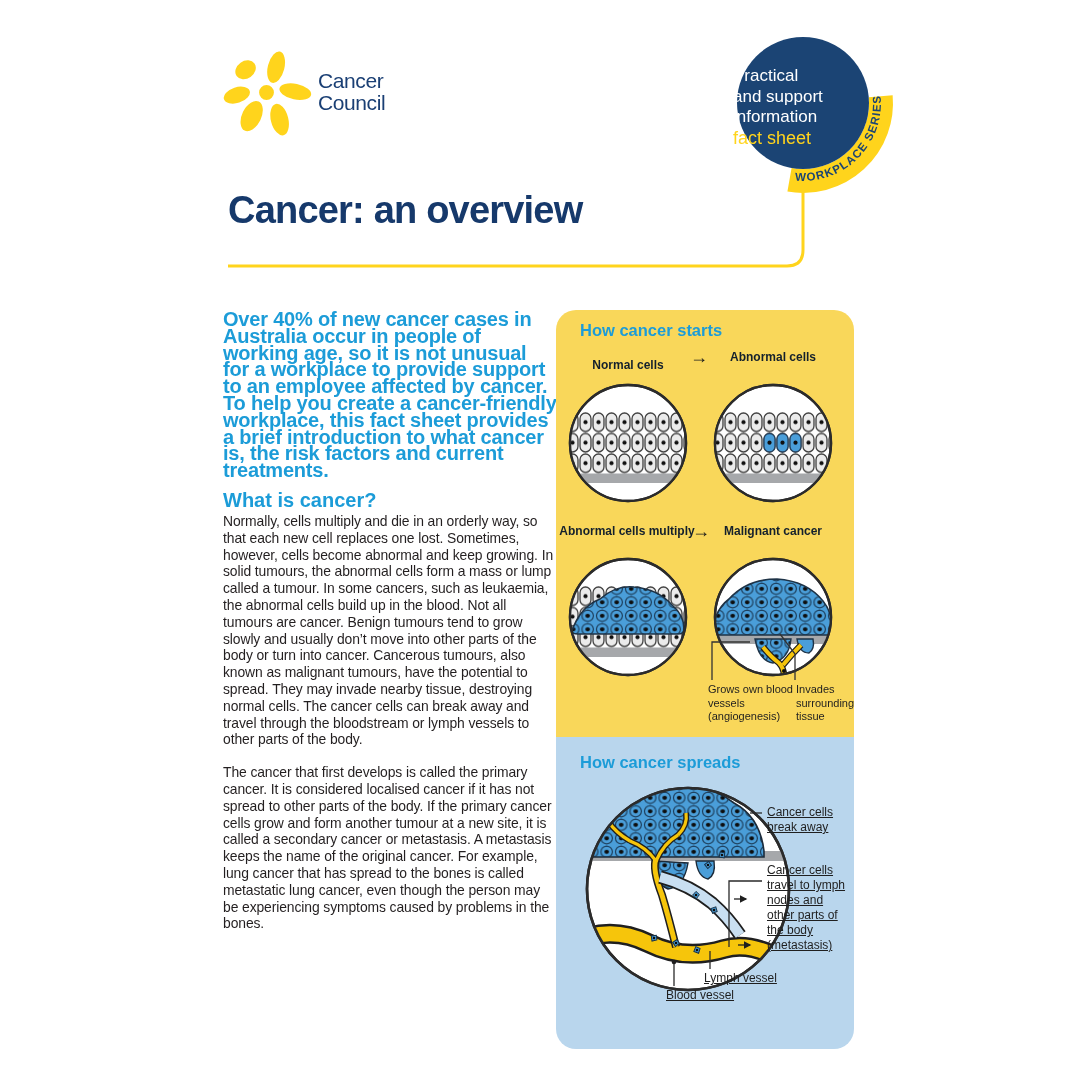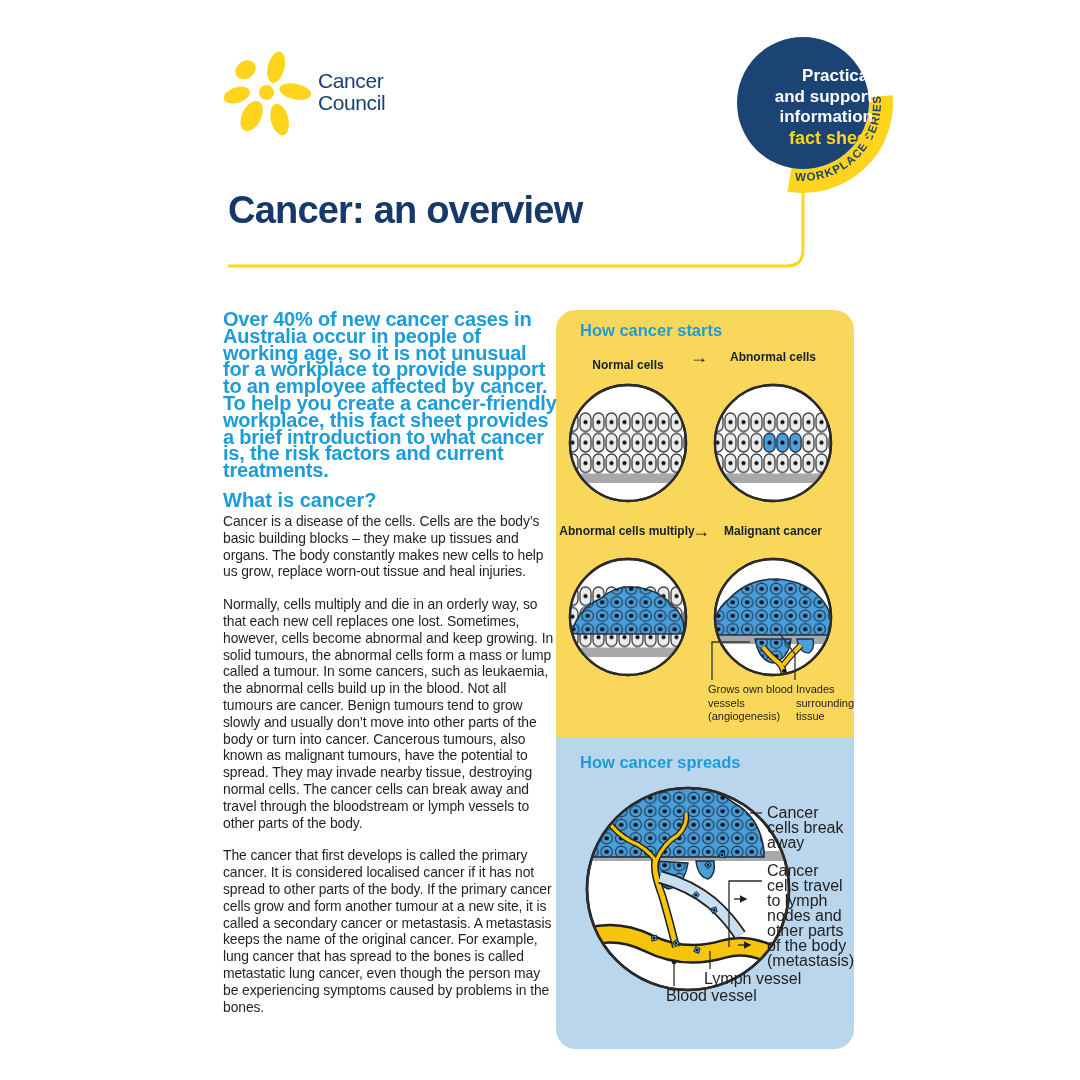--- a/index.html
+++ b/index.html
@@ -3,39 +3,39 @@
 <meta charset="utf-8">
 <style>
   html,body{margin:0;padding:0;background:#ffffff;}
   #page{position:relative;width:1080px;height:1080px;background:#ffffff;overflow:hidden;
         font-family:"Liberation Sans",sans-serif;}
   .abs{position:absolute;}
 
   
   .wordmark{font-weight:normal;color:#1A3F74;font-size:21px;line-height:22px;letter-spacing:-0.4px;}
   .badge-circle{width:132px;height:132px;border-radius:50%;background:#1B4474;}
-  .badge-text{width:140px;text-align:right;color:#ffffff;font-weight:bold;font-size:17px;line-height:20.5px;}
+  .badge-text{width:140px;text-align:left;color:#ffffff;font-weight:normal;font-size:17px;line-height:20.5px;}
   .badge-text .fact{color:#FFD41C;font-size:18px;}
   .title{font-weight:bold;color:#16396B;font-size:38px;letter-spacing:-0.8px;}
   .subtitle{font-weight:bold;color:#1C9CD8;font-size:21.5px;letter-spacing:-0.2px;}
 
   
   .intro{width:334px;font-weight:bold;color:#1C9CD8;font-size:20px;line-height:16.8px;letter-spacing:-0.2px;}
   .sec-head{font-weight:bold;color:#1C9CD8;font-size:20px;}
   .bodycol{width:334px;color:#231F20;font-size:13.9px;line-height:16.8px;letter-spacing:-0.1px;}
   .bodycol p{margin:0 0 16px 0;}
 
   
   .panel-yellow{left:556px;top:310px;width:298px;height:541px;background:#F9D75A;border-radius:20px 20px 0 0;}
   .panel-blue{left:556px;top:728px;width:298px;height:312px;background:#B9D6ED;border-radius:0 0 20px 20px;margin-top:9px;}
   .panel-head{font-weight:bold;color:#1C9CD8;font-size:16.5px;}
   .dlabel{font-weight:bold;color:#14202C;font-size:12px;text-align:center;}
   .darrow{font-weight:bold;color:#1A1A1A;font-size:18px;text-align:center;}
   .callout{color:#1F1F1F;font-size:11px;line-height:13.5px;}
-  .blabel{color:#1F1F1F;font-size:16px;line-height:15px;}
+  .blabel{color:#1F1F1F;font-size:12px;line-height:15px;text-decoration:underline;}
 </style>
 </head>
 <body>
 
 <svg aria-hidden="true" style="position:absolute;width:0;height:0">
   <defs>
     <pattern id="gcell" width="13" height="20.5" patternUnits="userSpaceOnUse" patternTransform="translate(0,31)">
       <rect x="1" y="1" width="11" height="18.5" rx="5.5" fill="#EBEBEB" stroke="#3C3C3C" stroke-width="1.3"></rect>
       <circle cx="6.5" cy="10.2" r="2.1" fill="#101010"></circle>
     </pattern>
@@ -85,21 +85,20 @@
     <div>and support</div>
     <div>information</div>
     <div class="fact">fact sheet</div>
   </div>
 
   <div class="abs title" style="left:228px;top:189px">Cancer: an overview</div>
 
   <div class="abs intro" style="left:223px;top:311px">Over 40% of new cancer cases in Australia occur in people of working age, so it is not unusual for a workplace to provide support to an employee affected by cancer. To help you create a cancer-friendly workplace, this fact sheet provides a brief introduction to what cancer is, the risk factors and current treatments.</div>
   <div class="abs sec-head" style="left:223px;top:489px">What is cancer?</div>
   <div class="abs bodycol" style="left:223px;top:513px">
-    <p>Cancer is a disease of the cells. Cells are the body’s basic building blocks – they make up tissues and organs. The body constantly makes new cells to help us grow, replace worn-out tissue and heal injuries.</p>
     <p>Normally, cells multiply and die in an orderly way, so that each new cell replaces one lost. Sometimes, however, cells become abnormal and keep growing. In solid tumours, the abnormal cells form a mass or lump called a tumour. In some cancers, such as leukaemia, the abnormal cells build up in the blood. Not all tumours are cancer. Benign tumours tend to grow slowly and usually don’t move into other parts of the body or turn into cancer. Cancerous tumours, also known as malignant tumours, have the potential to spread. They may invade nearby tissue, destroying normal cells. The cancer cells can break away and travel through the bloodstream or lymph vessels to other parts of the body.</p>
     <p>The cancer that first develops is called the primary cancer. It is considered localised cancer if it has not spread to other parts of the body. If the primary cancer cells grow and form another tumour at a new site, it is called a secondary cancer or metastasis. A metastasis keeps the name of the original cancer. For example, lung cancer that has spread to the bones is called metastatic lung cancer, even though the person may be experiencing symptoms caused by problems in the bones.</p>
   </div>
 
   <div class="abs panel-yellow">
     <div class="abs panel-head" style="left:24px;top:11px">How cancer starts</div>
 
     <div class="abs dlabel" style="left:10px;top:48px;width:124px">Normal cells</div>
     <div class="abs darrow" style="left:126px;top:37px;width:34px">→</div>
     <div class="abs dlabel" style="left:155px;top:40px;width:124px">Abnormal cells</div>

